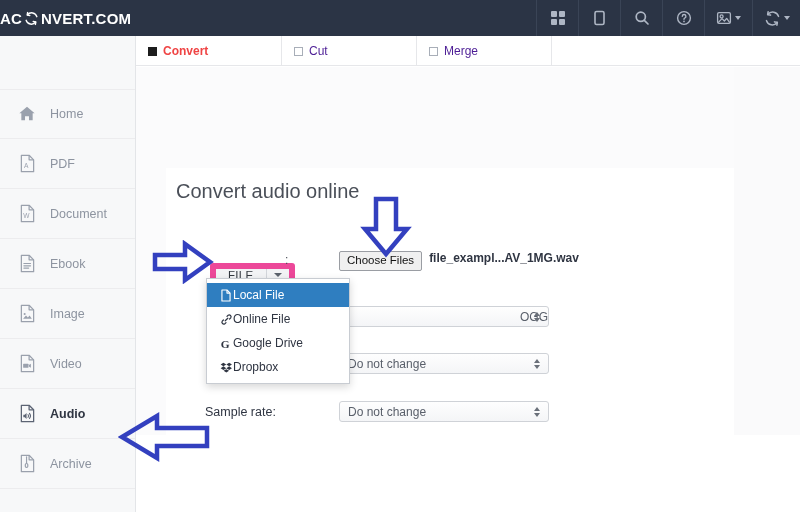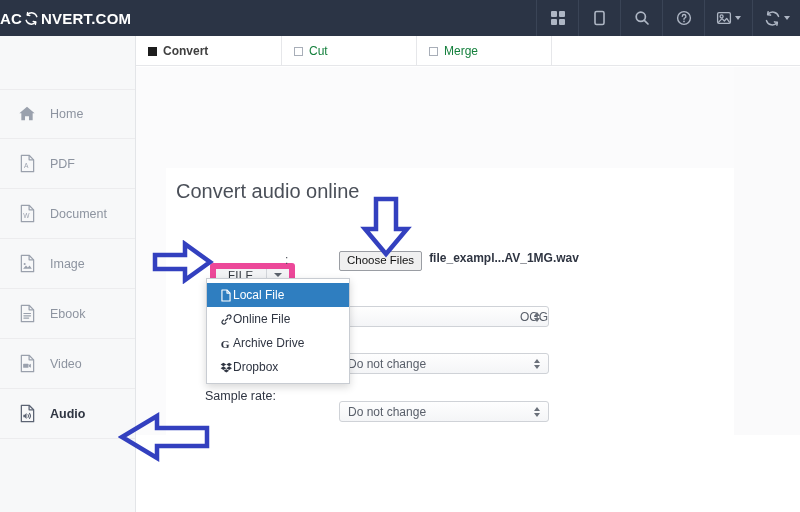--- a/index.html
+++ b/index.html
@@ -47,23 +47,23 @@
   .side-icon { width: 22px; height: 22px; display:flex; align-items:center; justify-content:center; color:#9aa1ad; flex:none;}
   .side-item.active .side-icon { color:#5c6474; }
 
   
   .tabbar {
     position: absolute; left: 136px; top: 36px; width: 664px; height: 30px;
     background: #fff; border-bottom: 1px solid #e6e7ea;
   }
   .tab {
     position: absolute; top: 0; height: 30px; display: flex; align-items: center; gap: 6px;
-    padding-left: 12px; font-size: 12px; color: #15803d; border-right: 1px solid #e6e7ea;
-  }
-  .tab.active { color: #404040; font-weight: bold; }
+    padding-left: 12px; font-size: 12px; color: #4c1d95; border-right: 1px solid #e6e7ea;
+  }
+  .tab.active { color: #ef4444; font-weight: bold; }
   .tab-sq { width: 9px; height: 9px; border: 1.4px solid #a8aeb8; display:inline-block; }
   .tab.active .tab-sq { background: #1d1d1d; border-color:#1d1d1d; }
 
   .page-bg {
     position: absolute; left:136px; top:67px; width:664px; height:445px; background:#fbfbfc;
   }
   .page-bg-r { position:absolute; left:734px; top:67px; width:66px; height:445px; background:#fafafb; }
   .page-bg-b { position:absolute; left:136px; top:435px; width:664px; height:77px; background:#ffffff; }
 
   
@@ -224,62 +224,73 @@
         </svg>
       </span>
       <span>Document</span>
     </div>
 
     <div class="side-item">
       <span class="side-icon">
         <svg width="17" height="19" viewBox="0 0 18 20" fill="none" stroke="currentColor" stroke-width="1.3">
           <path d="M2.5 1.3h8.2l4.8 4.8v12.6H2.5z" stroke-linejoin="round"></path>
           <path d="M10.7 1.3v4.8h4.8" stroke-linejoin="round"></path>
+          <path d="M5.2 10h7M5.2 12.4h7M5.2 14.8h5" stroke-linecap="round"></path>
+        </svg>
+      </span>
+      <span>Ebook</span>
+    </div>
+
+    <div class="side-item">
+      <span class="side-icon">
+        <svg width="17" height="19" viewBox="0 0 18 20" fill="none" stroke="currentColor" stroke-width="1.3">
+          <path d="M2.5 1.3h8.2l4.8 4.8v12.6H2.5z" stroke-linejoin="round"></path>
+          <path d="M10.7 1.3v4.8h4.8" stroke-linejoin="round"></path>
           <circle cx="6" cy="10.5" r="1.1" fill="currentColor" stroke="none"></circle>
           <path d="M4.3 15.6 7.4 12l2 2.2 1.8-2 2.4 3.4z" fill="currentColor" stroke="none"></path>
         </svg>
       </span>
       <span>Image</span>
     </div>
 
     <div class="side-item">
       <span class="side-icon">
         <svg width="17" height="19" viewBox="0 0 18 20" fill="none" stroke="currentColor" stroke-width="1.3">
           <path d="M2.5 1.3h8.2l4.8 4.8v12.6H2.5z" stroke-linejoin="round"></path>
           <path d="M10.7 1.3v4.8h4.8" stroke-linejoin="round"></path>
-          <path d="M5.2 10h7M5.2 12.4h7M5.2 14.8h5" stroke-linecap="round"></path>
-        </svg>
-      </span>
-      <span>Ebook</span>
-    </div>
-
-    <div class="side-item">
-      <span class="side-icon">
-        <svg width="17" height="19" viewBox="0 0 18 20" fill="none" stroke="currentColor" stroke-width="1.3">
-          <path d="M2.5 1.3h8.2l4.8 4.8v12.6H2.5z" stroke-linejoin="round"></path>
-          <path d="M10.7 1.3v4.8h4.8" stroke-linejoin="round"></path>
           <rect x="4.4" y="10.2" width="5.6" height="4.4" rx=".6" fill="currentColor" stroke="none"></rect>
           <path d="M10.4 11.6 12.6 10.2v4.4l-2.2-1.4z" fill="currentColor" stroke="none"></path>
         </svg>
       </span>
       <span>Video</span>
     </div>
 
     <div class="side-item active">
       <span class="side-icon">
         <svg width="17" height="19" viewBox="0 0 18 20" fill="none" stroke="currentColor" stroke-width="1.35">
           <path d="M2.5 1.3h8.2l4.8 4.8v12.6H2.5z" stroke-linejoin="round"></path>
           <path d="M10.7 1.3v4.8h4.8" stroke-linejoin="round"></path>
           <path d="M4.6 11.2h1.5L8 9.5v6.2l-1.9-1.7H4.6z" fill="currentColor" stroke="none"></path>
           <path d="M9.5 11.1a2.4 2.4 0 0 1 0 3.1M11.1 9.9a4.3 4.3 0 0 1 0 5.4" stroke-linecap="round" stroke-width="1.1"></path>
         </svg>
       </span>
       <span>Audio</span>
     </div>
 
+    <div class="side-item">
+      <span class="side-icon">
+        <svg width="17" height="19" viewBox="0 0 18 20" fill="none" stroke="currentColor" stroke-width="1.3">
+          <path d="M2.5 1.3h8.2l4.8 4.8v12.6H2.5z" stroke-linejoin="round"></path>
+          <path d="M10.7 1.3v4.8h4.8" stroke-linejoin="round"></path>
+          <path d="M8 3v1.4M8 5.4v1.4M8 7.8v1.4" stroke-linecap="round"></path>
+          <rect x="6.7" y="10" width="2.6" height="4" rx="1.2"></rect>
+        </svg>
+      </span>
+      <span>Archive</span>
+    </div>
   </div>
 
   <div class="tabbar">
     <div class="tab active" style="left:0;width:146px;">
       <i class="tab-sq"></i>
       <span>Convert</span>
     </div>
     <div class="tab" style="left:146px;width:135px;">
       <i class="tab-sq"></i>
       <span>Cut</span>
@@ -317,21 +328,21 @@
   </div>
 
   <div class="sel-box" style="left:339px; top:353px;">
     <span>Do not change</span>
     <span class="sel-arrows">
       <i class="ar-up"></i>
         <i class="ar-dn"></i>
     </span>
   </div>
 
-  <span class="f-label" style="left:205px; top:389px;">Sample rate:</span>
+  <span class="f-label" style="left:205px; top:405px;">Sample rate:</span>
   <div class="sel-box" style="left:339px; top:401px;">
     <span>Do not change</span>
     <span class="sel-arrows">
       <i class="ar-up"></i>
         <i class="ar-dn"></i>
     </span>
   </div>
 
   <div class="menu">
     <div class="menu-item sel">
@@ -352,21 +363,21 @@
         </svg>
       </span>
       <span>Online File</span>
     </div>
     <div class="menu-item">
       <span class="mi-icon">
         <svg width="13" height="13" viewBox="0 0 16 16">
           <text x="1" y="13" font-size="14" font-weight="bold" fill="#2f3542" font-family="Liberation Serif, serif">G</text>
         </svg>
       </span>
-      <span>Archive Drive</span>
+      <span>Google Drive</span>
     </div>
     <div class="menu-item">
       <span class="mi-icon">
         <svg width="13" height="13" viewBox="0 0 16 16" fill="#2f3542">
           <path d="M4.2 2 .8 4.3l3.4 2.3 3.5-2.3z"></path>
             <path d="M11.3 2 7.8 4.3l3.5 2.3 3.4-2.3z"></path>
           <path d="M.8 8.9l3.4 2.3 3.5-2.3-3.5-2.3z"></path>
             <path d="M14.7 8.9l-3.4-2.3-3.5 2.3 3.5 2.3z"></path>
           <path d="M4.4 12.1l3.4 2.2 3.4-2.2-3.4-2.1z"></path>
         </svg>

